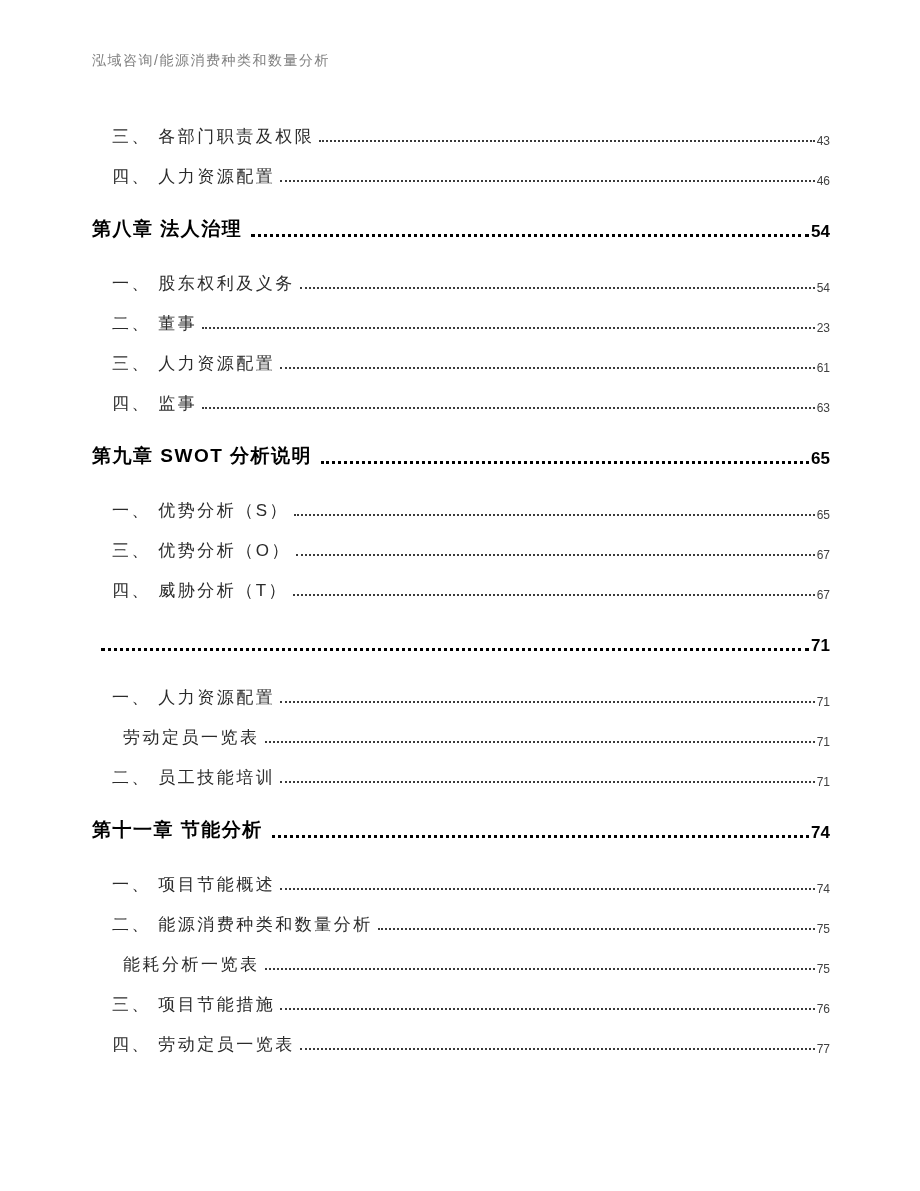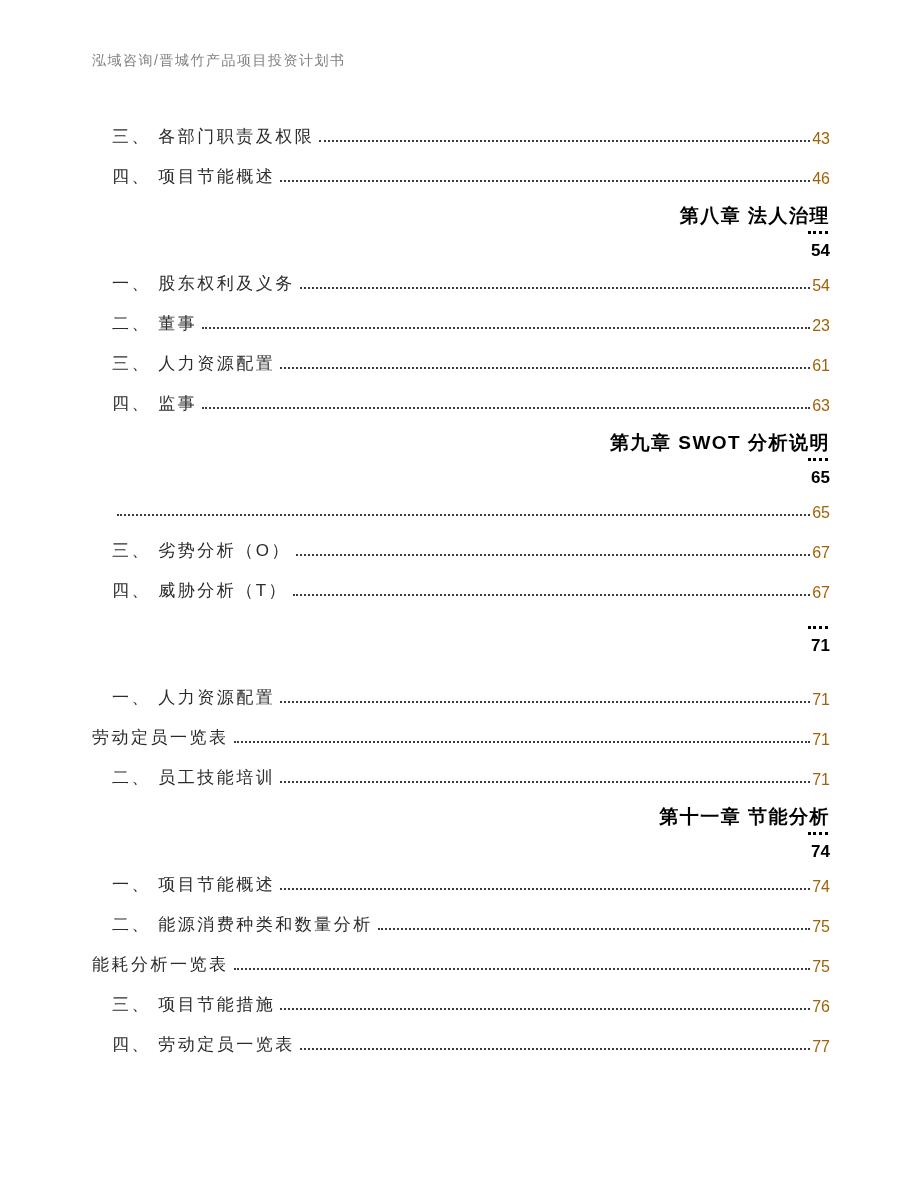--- a/index.html
+++ b/index.html
@@ -37,78 +37,78 @@
   }
   .toc-row.sub {
     height: 40px;
     margin-left: 20px;
     font-size: 17px;
     letter-spacing: 2.5px;
     color: #2b2b2b;
   }
   .toc-row.caption {
     height: 40px;
+    margin-left: 31px;
     font-size: 17px;
     letter-spacing: 2.5px;
     color: #2b2b2b;
   }
   .toc-row.chapter {
     height: 41px;
     margin: 13px 0 13px 0;
     font-size: 19px;
     font-weight: bold;
     letter-spacing: 1.5px;
     color: #000000;
-    flex-direction: column;
   }
   .toc-label {
     flex: 0 0 auto;
     padding-bottom: 2px;
   }
   .dots {
     flex: 1 1 auto;
     margin: 0 2px 8px 5px;
     border-bottom: 2px dotted #3a3a3a;
     min-width: 20px;
   }
   .toc-row.chapter .dots {
     border-bottom: 3px dotted #000000;
     margin-left: 9px;
     margin-bottom: 7px;
   }
   .toc-page {
     flex: 0 0 auto;
     letter-spacing: 0;
-    font-size: 16px;
+    font-size: 12px;
     padding-bottom: 2px;
-    color: #a16207;
+    color: #404040;
   }
   .toc-row.chapter .toc-page {
     font-size: 17px;
     font-weight: bold;
     color: #000000;
   }
 </style>
 </head>
 <body>
 
 <div class="page">
 
-  <div class="doc-header">泓域咨询/晋城竹产品项目投资计划书</div>
+  <div class="doc-header">泓域咨询/能源消费种类和数量分析</div>
 
   <div class="toc">
 
     <div class="toc-row sub">
       <span class="toc-label">三、 各部门职责及权限</span>
       <span class="dots"></span>
       <span class="toc-page">43</span>
     </div>
 
     <div class="toc-row sub">
-      <span class="toc-label">四、 项目节能概述</span>
+      <span class="toc-label">四、 人力资源配置</span>
       <span class="dots"></span>
       <span class="toc-page">46</span>
     </div>
 
     <div class="toc-row chapter">
       <span class="toc-label">第八章 法人治理</span>
       <span class="dots"></span>
       <span class="toc-page">54</span>
     </div>
 
@@ -136,27 +136,28 @@
       <span class="toc-page">63</span>
     </div>
 
     <div class="toc-row chapter">
       <span class="toc-label">第九章 SWOT 分析说明</span>
       <span class="dots"></span>
       <span class="toc-page">65</span>
     </div>
 
     <div class="toc-row sub">
+      <span class="toc-label">一、 优势分析（S）</span>
       <span class="dots"></span>
       <span class="toc-page">65</span>
     </div>
 
 
     <div class="toc-row sub">
-      <span class="toc-label">三、 劣势分析（O）</span>
+      <span class="toc-label">三、 优势分析（O）</span>
       <span class="dots"></span>
       <span class="toc-page">67</span>
     </div>
 
     <div class="toc-row sub">
       <span class="toc-label">四、 威胁分析（T）</span>
       <span class="dots"></span>
       <span class="toc-page">67</span>
     </div>
 

